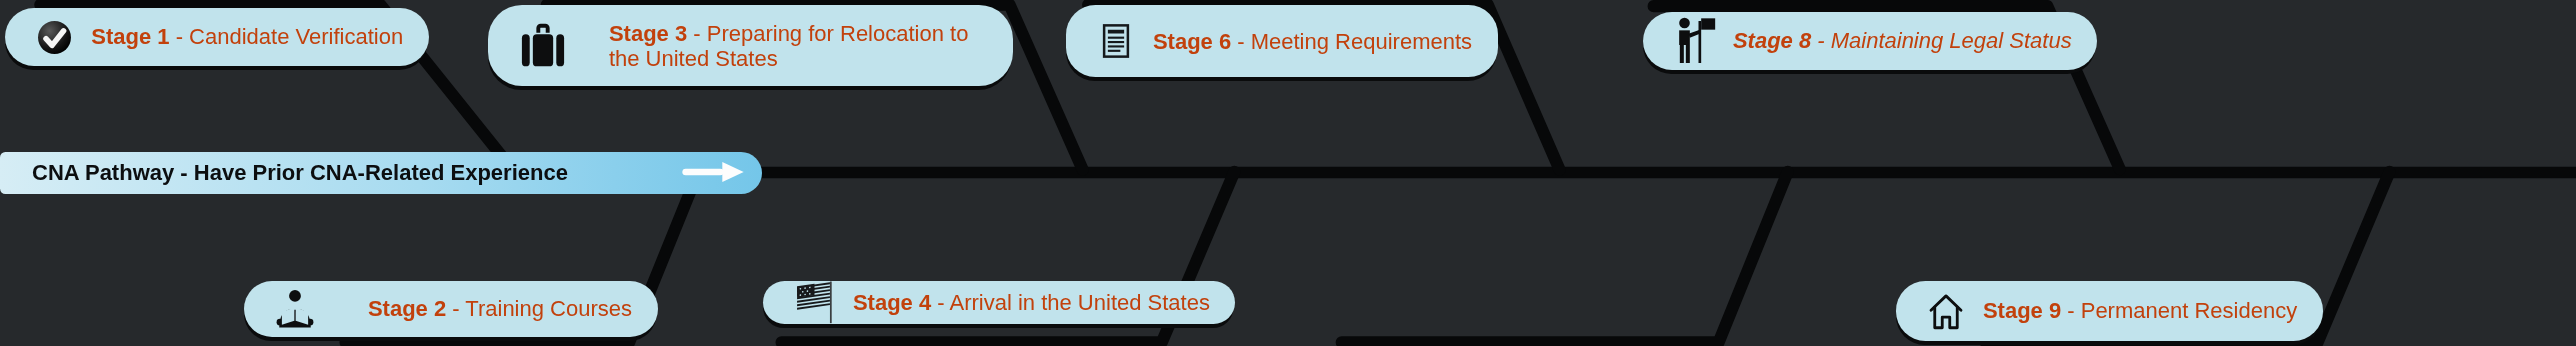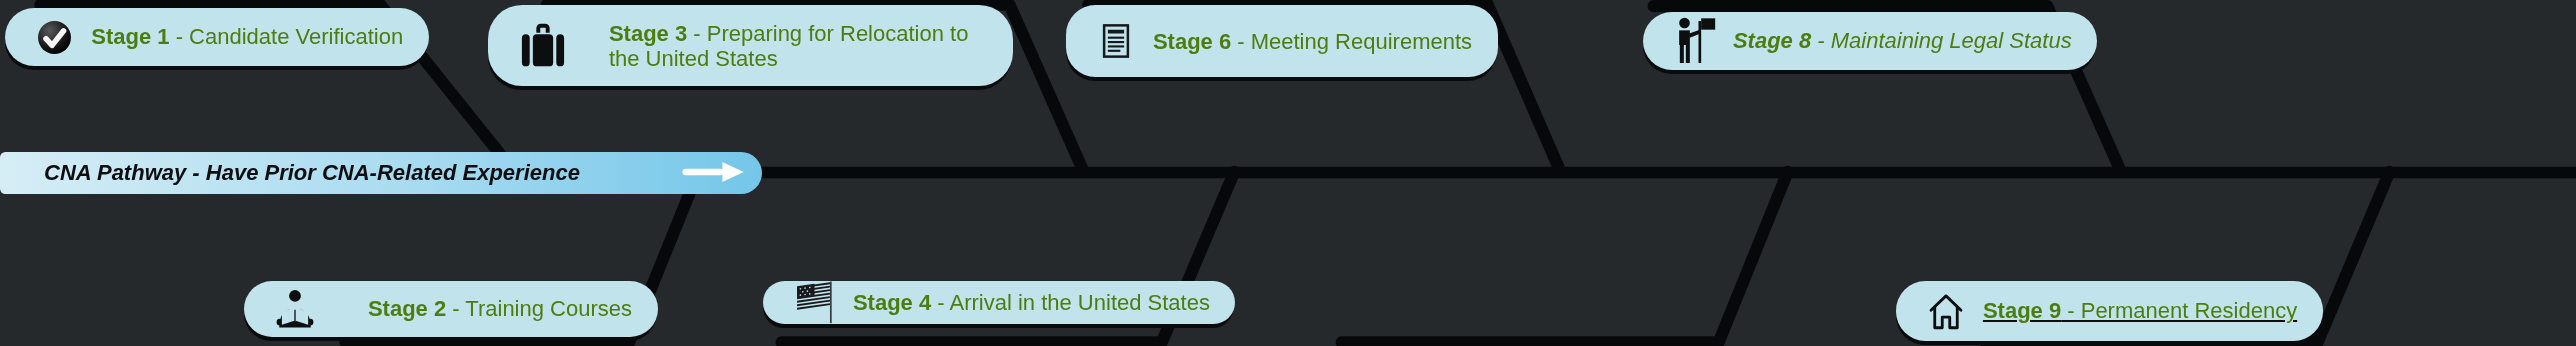--- a/index.html
+++ b/index.html
@@ -15,42 +15,41 @@
   .badge{
     position:absolute; z-index:2;
     display:inline-flex; align-items:center;
     background:#c1e3ec; color:#0c0e10;
     border-radius:29.5px;
     padding:0 25.5px 0 29.5px;
     box-shadow:-0.7px 4.7px 0 -0.7px #0a0b0c;
     white-space:nowrap;
   }
   .badge .icon{flex:0 0 auto; display:flex; align-items:center; justify-content:center; margin-right:17.4px;}
-  .badge .txt{font-size:22px; line-height:1.14; color:#4d7c0f;}
+  .badge .txt{font-size:22px; line-height:1.14; color:#c2410c;}
   .badge .txt b{font-weight:800;}
   
   .b-s1{left:5.4px;   top:8px;  height:58px;}
   .b-s3{left:488px; top:5.4px;   height:81px; width:525px; border-radius:34px; white-space:normal; box-sizing:border-box;gap:24px;}
   .b-s3 .txt{width:380px;}
   .b-s6{left:1066px;top:5.4px;   height:72px;}
   .b-s8{left:1643px;top:12px;  height:58px;font-style:italic;}
   
   .b-s2{left:244px; top:281px; height:56px;gap:35px;}
   .b-s4{left:763px;top:281px; height:43px;justify-content:flex-end;}
   .b-s7{left:1301px;top:281px; height:60px;}
-  .b-s9{left:1896px;top:281px; height:60px;text-decoration:underline;}
+  .b-s9{left:1896px;top:281px; height:60px;}
   
   #pathway-banner{
     position:absolute; z-index:4; left:0; top:152px; width:762px; height:42px;
     box-sizing:border-box;
     background:linear-gradient(90deg,#d6edf5 0%, #a7dbf0 55%, #74c6e9 100%);
     border-radius:5.4px 21px 21px 5.4px;
     display:flex; align-items:center;
-    padding-left:44px;
-    font-style:italic;
+    padding-left:32px;
   }
   #pathway-banner .banner-text{font-size:22px; font-weight:600; color:#0c0e10; white-space:nowrap;}
   #banner-arrow{position:absolute; right:17.4px; top:50%; transform:translateY(-50%);}
 </style>
 </head>
 <body>
 
 <div id="canvas">
 
   <svg id="flow-lines" width="2576" height="347" viewBox="0 0 3840 517">

